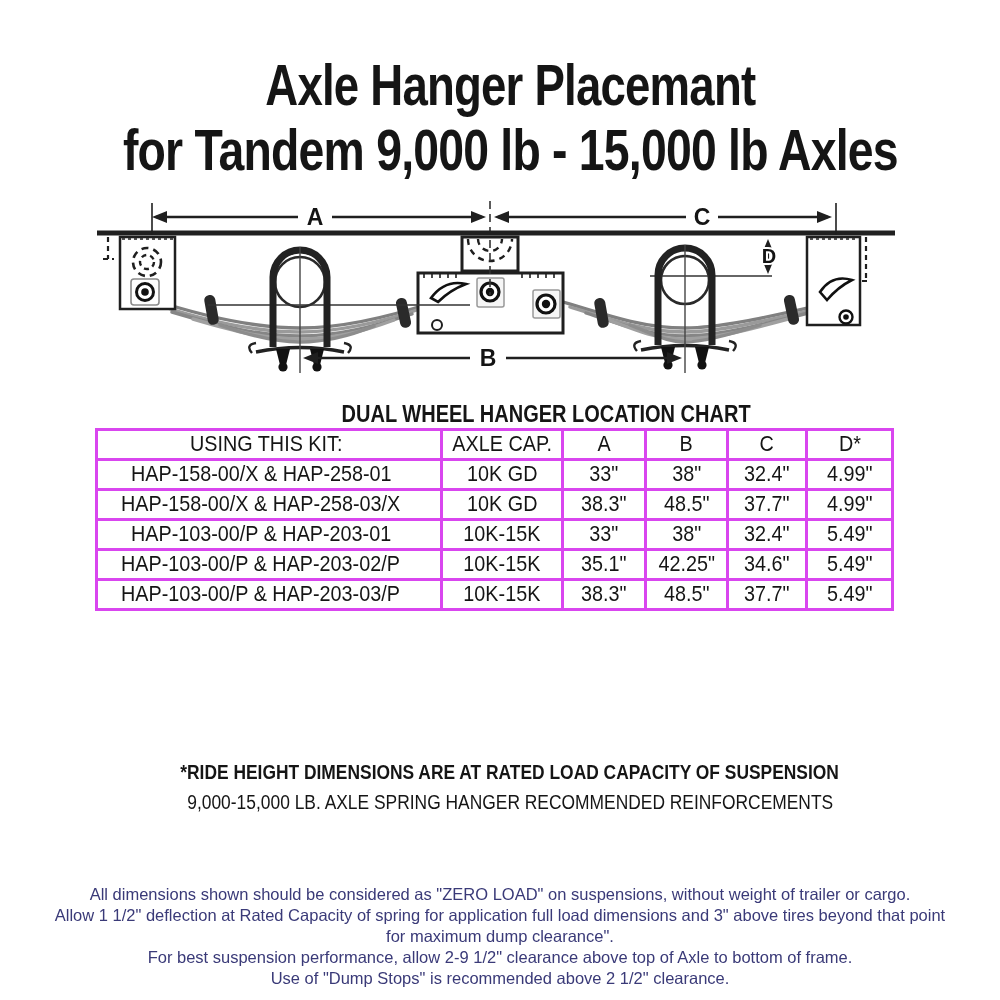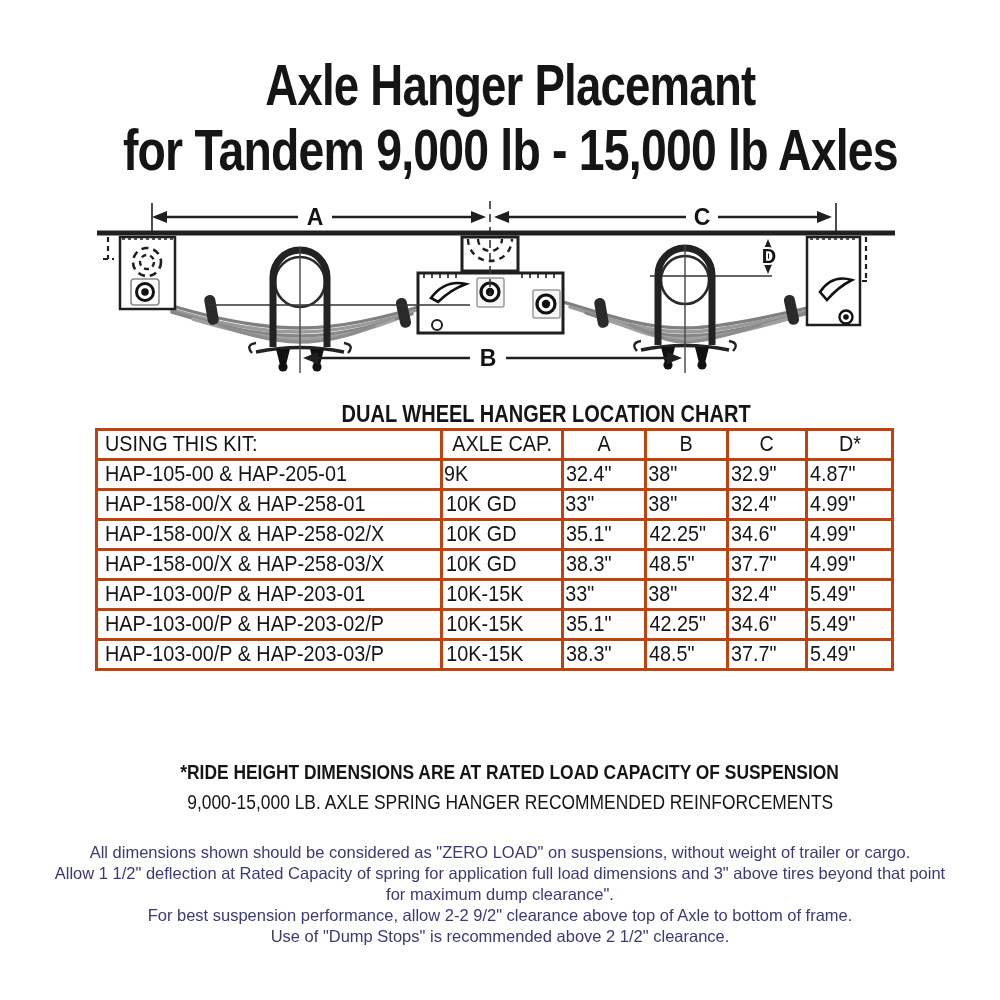--- a/index.html
+++ b/index.html
@@ -12,32 +12,32 @@
 
   .page-title    { top:57px;  font-size:57px; font-weight:700; letter-spacing:-1px; line-height:1.0; }
   .page-subtitle { top:121px; font-size:58px; font-weight:700; letter-spacing:-1px; line-height:1.0; }
 
   .diagram { position:absolute; top:195px; left:0; width:1000px; height:200px; }
 
   .chart-title { top:401px; font-size:23px; font-weight:700;margin-left:36px; }
 
   table.loc { position:absolute; left:95px; top:428px; width:796px; border-collapse:collapse; table-layout:fixed; }
   table.loc th, table.loc td {
-    border:3px solid #c2410c; height:30px; font-size:21.5px; font-weight:400;
-    padding:0; vertical-align:middle; white-space:nowrap; overflow:visible;
+    border:3px solid #d946ef; height:30px; font-size:21.5px; font-weight:400;
+    padding:0; text-align:center; vertical-align:middle; white-space:nowrap; overflow:visible;
   }
   table.loc th { font-weight:400; }
   td.kit, th.kit { text-align:left; }
   .cellc { display:inline-block; transform:scaleX(0.92); transform-origin:center; white-space:nowrap; }
   .celll { display:inline-block; transform:scaleX(0.92); transform-origin:left center; margin-left:7px; white-space:nowrap; }
 
   .note1 { top:761px; font-size:20px; font-weight:700;text-decoration:underline; }
   .note2 { top:791px; font-size:20px; font-weight:400; }
 
-  .disclaimer { position:absolute; top:842px; left:50px; width:900px; text-align:center;
+  .disclaimer { position:absolute; top:884px; left:50px; width:900px; text-align:center;
                 color:#3a3a78; font-size:16.5px; line-height:21px; font-weight:400; }
 
   svg text { font-family:"Liberation Sans", sans-serif; font-weight:700; fill:#141414; }
 </style>
 </head>
 <body>
 
 <div class="abs page-title"><span class="squeeze">Axle Hanger Placemant</span></div>
 <div class="abs page-subtitle"><span class="squeeze">for Tandem 9,000 lb - 15,000 lb Axles</span></div>
 
@@ -181,44 +181,28 @@
   <tbody>
       <tr>
     <th class="kit"><span class="celll">USING THIS KIT:</span></th>
     <th><span class="cellc">AXLE CAP.</span></th>
     <th><span class="cellc">A</span></th>
     <th><span class="cellc">B</span></th>
     <th><span class="cellc">C</span></th>
     <th><span class="cellc">D*</span></th>
   </tr>
   <tr>
-    <td class="kit"><span class="celll">HAP-105-00 &amp; HAP-205-01</span></td>
-    <td><span class="cellc">9K</span></td>
-    <td><span class="cellc">32.4"</span></td>
-    <td><span class="cellc">38"</span></td>
-    <td><span class="cellc">32.9"</span></td>
-    <td><span class="cellc">4.87"</span></td>
-  </tr>
-  <tr>
     <td class="kit"><span class="celll">HAP-158-00/X &amp; HAP-258-01</span></td>
     <td><span class="cellc">10K GD</span></td>
     <td><span class="cellc">33"</span></td>
     <td><span class="cellc">38"</span></td>
     <td><span class="cellc">32.4"</span></td>
     <td><span class="cellc">4.99"</span></td>
   </tr>
   <tr>
-    <td class="kit"><span class="celll">HAP-158-00/X &amp; HAP-258-02/X</span></td>
-    <td><span class="cellc">10K GD</span></td>
-    <td><span class="cellc">35.1"</span></td>
-    <td><span class="cellc">42.25"</span></td>
-    <td><span class="cellc">34.6"</span></td>
-    <td><span class="cellc">4.99"</span></td>
-  </tr>
-  <tr>
     <td class="kit"><span class="celll">HAP-158-00/X &amp; HAP-258-03/X</span></td>
     <td><span class="cellc">10K GD</span></td>
     <td><span class="cellc">38.3"</span></td>
     <td><span class="cellc">48.5"</span></td>
     <td><span class="cellc">37.7"</span></td>
     <td><span class="cellc">4.99"</span></td>
   </tr>
   <tr>
     <td class="kit"><span class="celll">HAP-103-00/P &amp; HAP-203-01</span></td>
     <td><span class="cellc">10K-15K</span></td>
@@ -245,15 +229,15 @@
   </tr>
 </tbody>
   </table>
 
 <div class="abs note1"><span class="squeeze-md">*RIDE HEIGHT DIMENSIONS ARE AT RATED LOAD CAPACITY OF SUSPENSION</span></div>
 <div class="abs note2"><span class="squeeze-md">9,000-15,000 LB. AXLE SPRING HANGER RECOMMENDED REINFORCEMENTS</span></div>
 
 <div class="disclaimer">
   <div>All dimensions shown should be considered as "ZERO LOAD" on suspensions, without weight of trailer or cargo.</div>
   <div>Allow 1 1/2" deflection at Rated Capacity of spring for application full load dimensions and 3" above tires beyond that point for maximum dump clearance".</div>
-  <div>For best suspension performance, allow 2-2 9/2" clearance above top of Axle to bottom of frame.</div>
+  <div>For best suspension performance, allow 2-9 1/2" clearance above top of Axle to bottom of frame.</div>
   <div>Use of "Dump Stops" is recommended above 2 1/2" clearance.</div>
 </div>
 
 </body></html>

